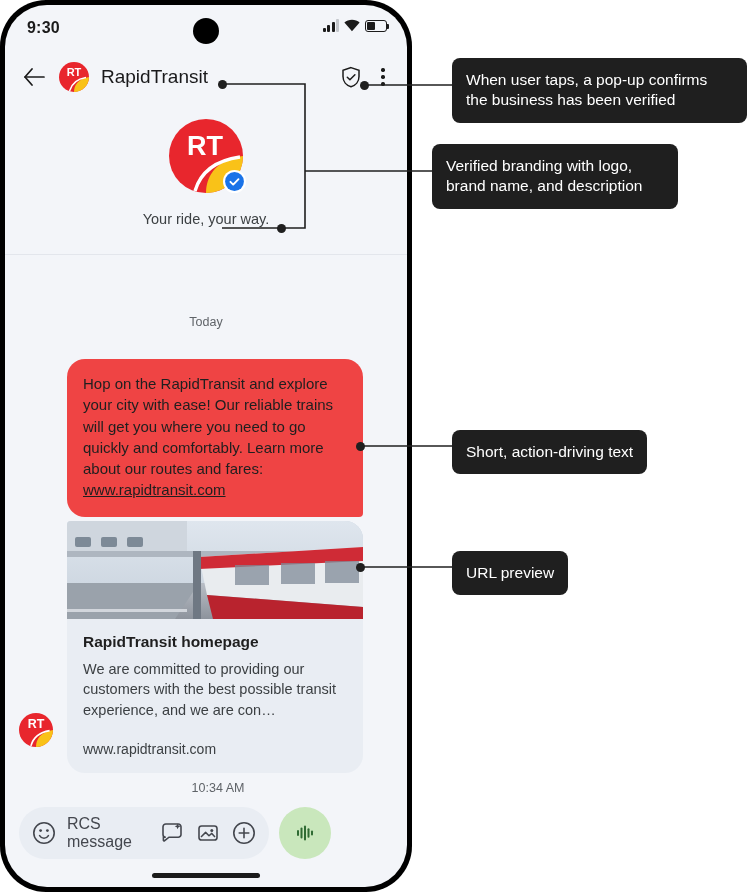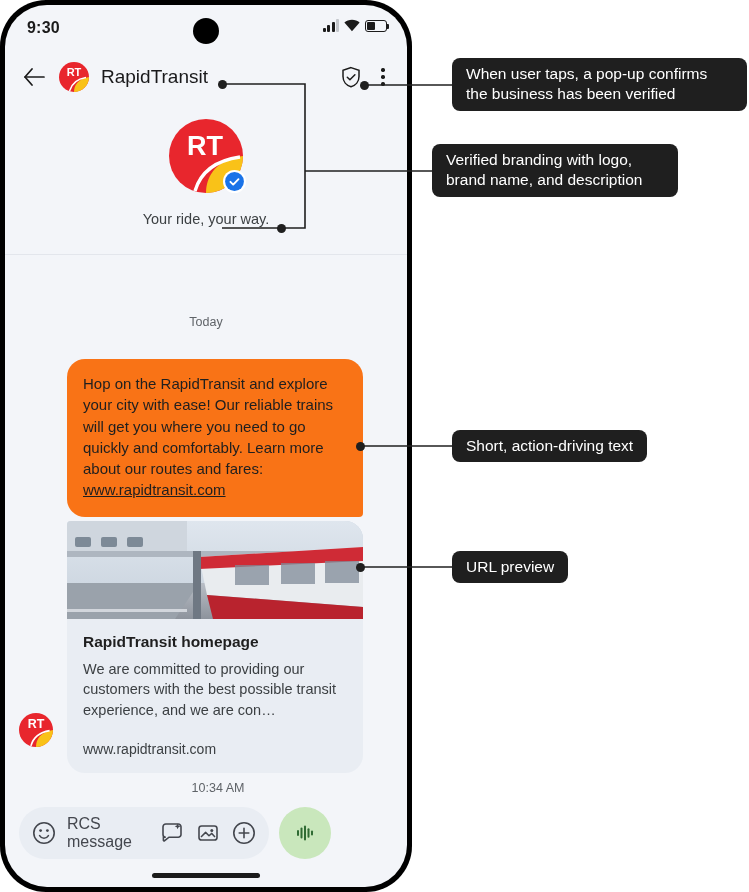--- a/index.html
+++ b/index.html
@@ -144,21 +144,21 @@
   .day-divider {
     text-align: center;
     font-size: 12.5px; color: #5f6368;
     margin-bottom: 30px;
   }
   .bubble-col {
     margin-left: 62px;
     width: 296px;
   }
   .bubble-text {
-    background: #f97316;
+    background: #ef4444;
     border-radius: 18px 18px 4px 18px;
     padding: 14px 16px 16px 16px;
     font-size: 15px; line-height: 1.42; color: #1f1f1f;
     border-bottom-left-radius: 18px;
   }
   .bubble-text a {
     color: #1f1f1f; text-decoration: underline;
   }
   .card {
     margin-top: 4px;
@@ -229,21 +229,21 @@
   }
 
   
   .callout {
     position: absolute;
     background: #1f1f1f;
     color: #ffffff;
     border-radius: 8px;
     font-size: 15.5px;
     line-height: 1.32;
-    padding: 6px 14px;
+    padding: 12px 14px;
   }
   .leader { position: absolute; pointer-events: none; }
   .dot {
     position: absolute;
     width: 9px; height: 9px;
     border-radius: 50%;
     background: #1f1f1f;
   }
 </style>
 </head>

